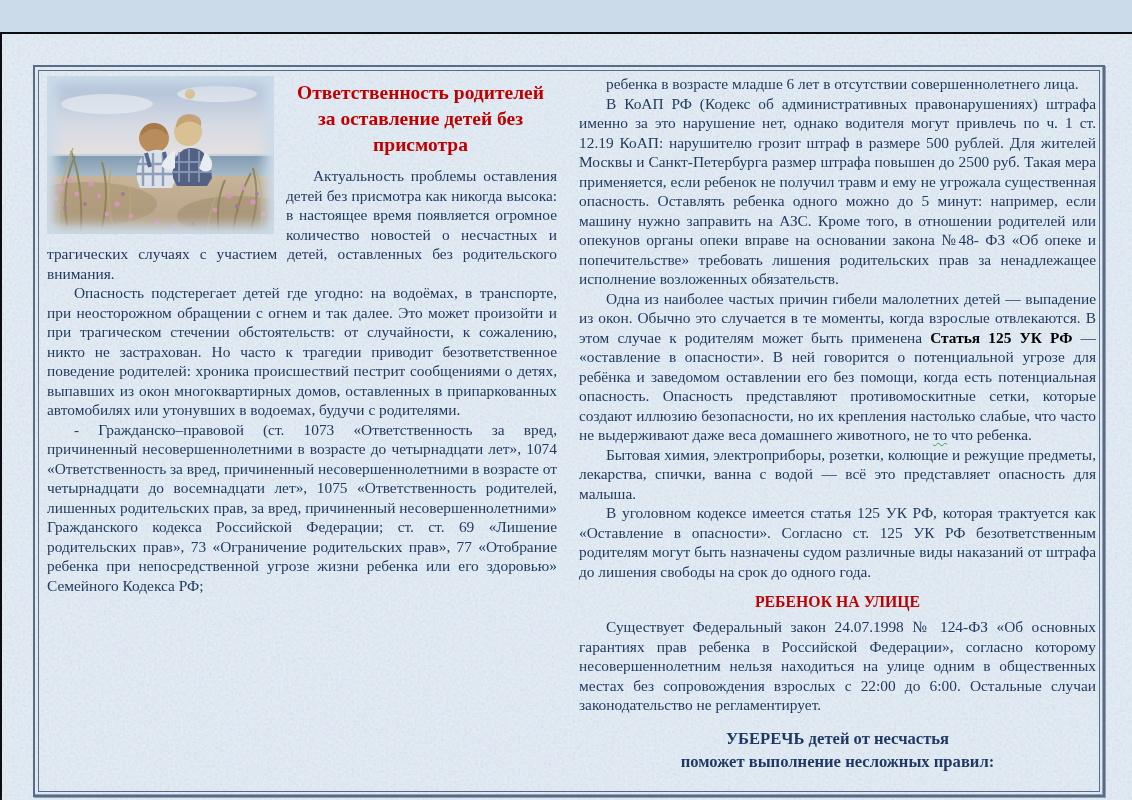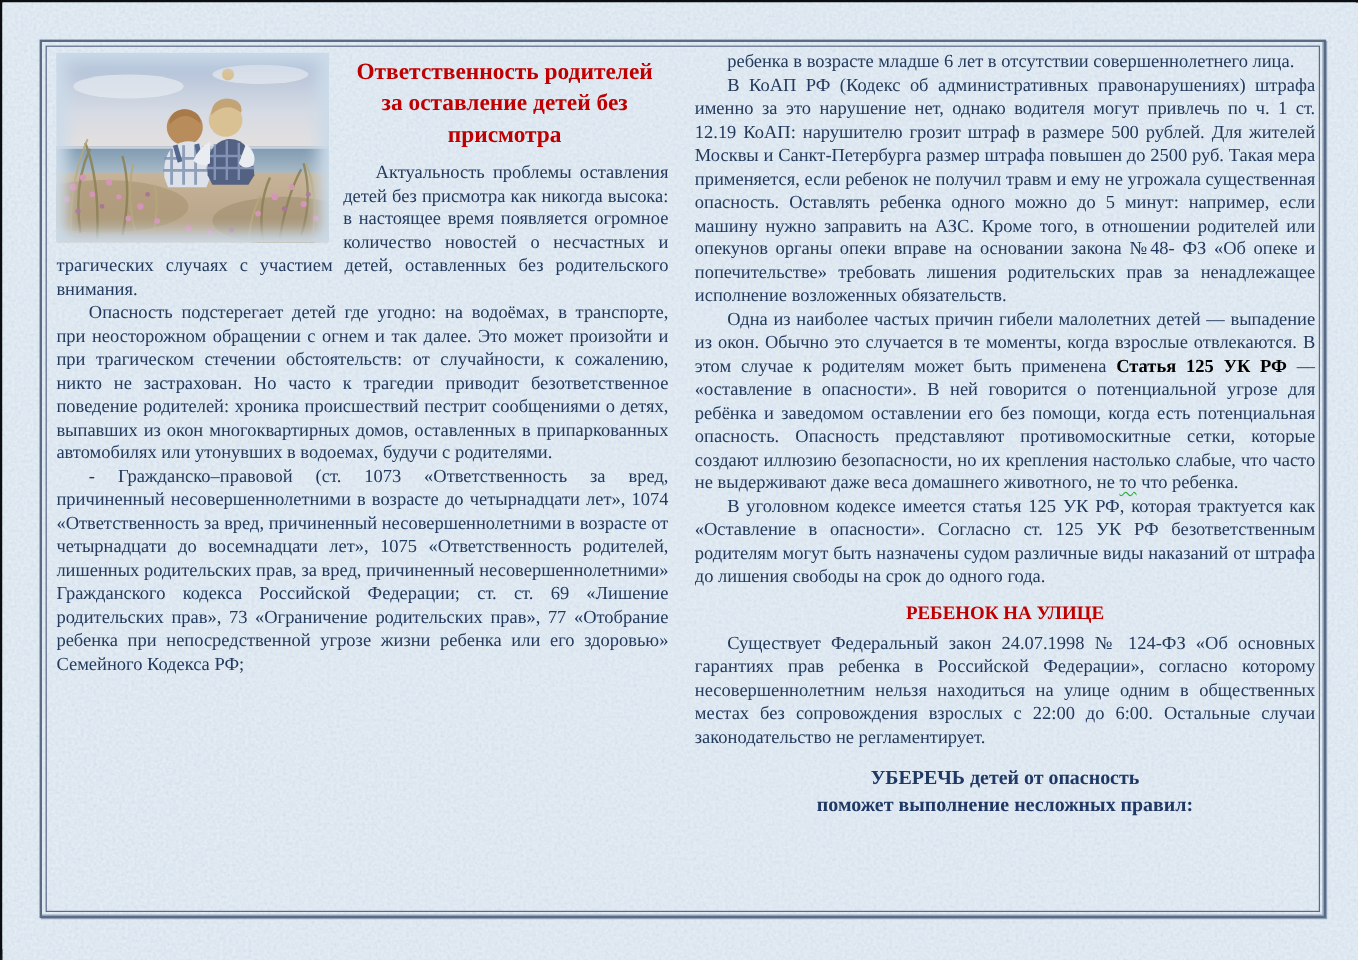--- a/index.html
+++ b/index.html
@@ -6,20 +6,21 @@
   html, body { width: 1132px; height: 800px; overflow: hidden; }
   body {
     position: relative;
     font-family: "Liberation Serif", serif;
     background: #ccdbe9;
   }
   .page {
     position: absolute; inset: 0;
     border: 2px solid #0b0d10;
     border-bottom: 9px solid #141a22;
+    margin-top: 32px;
   }
   .texture { position: absolute; inset: 0; z-index: 0; }
   .frame {
     position: absolute; left: 31px; top: 31px; width: 1072px; height: 732px;
     border: 2px solid #5a6b85;
     box-shadow: 1px 1px 0 #8fa0b6, inset -1px -1px 0 #8fa0b6;
     z-index: 1; pointer-events: none;
   }
   .frame::after {
     content: ""; position: absolute; inset: 3px;
@@ -176,23 +177,24 @@
   </div>
 
   <div class="col col-right">
 
     <p>ребенка в возрасте младше 6 лет в отсутствии совершеннолетнего лица.</p>
     <p>В КоАП РФ (Кодекс об административных правонарушениях) штрафа именно за это нарушение нет, однако водителя могут привлечь по ч. 1 ст. 12.19 КоАП: нарушителю грозит штраф в размере 500 рублей. Для жителей Москвы и Санкт-Петербурга размер штрафа повышен до 2500 руб. Такая мера применяется, если ребенок не получил травм и ему не угрожала существенная опасность. Оставлять ребенка одного можно до 5 минут: например, если машину нужно заправить на АЗС. Кроме того, в отношении родителей или опекунов органы опеки вправе на основании закона №48- ФЗ «Об опеке и попечительстве» требовать лишения родительских прав за ненадлежащее исполнение возложенных обязательств.</p>
 
     <p>
       <span>Одна из наиболее частых причин гибели малолетних детей — выпадение из окон. Обычно это случается в те моменты, когда взрослые отвлекаются. В этом случае к родителям может быть применена </span><span class="redbold">Статья 125 УК РФ</span><span> — «оставление в опасности». В ней говорится о потенциальной угрозе для ребёнка и заведомом оставлении его без помощи, когда есть потенциальная опасность. Опасность представляют противомоскитные сетки, которые создают иллюзию безопасности, но их крепления настолько слабые, что часто не выдерживают даже веса домашнего животного, не </span><span class="spell">то</span><span> что ребенка.</span>
     </p>
+    <p>Бытовая химия, электроприборы, розетки, колющие и режущие предметы, лекарства, спички, ванна с водой — всё это представляет опасность для малыша.</p>
     <p>В уголовном кодексе имеется статья 125 УК РФ, которая трактуется как «Оставление в опасности». Согласно ст. 125 УК РФ безответственным родителям могут быть назначены судом различные виды наказаний от штрафа до лишения свободы на срок до одного года.</p>
 
     <div class="section-heading">РЕБЕНОК НА УЛИЦЕ</div>
     <p>Существует Федеральный закон 24.07.1998 № 124-ФЗ «Об основных гарантиях прав ребенка в Российской Федерации», согласно которому несовершеннолетним нельзя находиться на улице одним в общественных местах без сопровождения взрослых с 22:00 до 6:00. Остальные случаи законодательство не регламентирует.</p>
 
-    <div class="save-heading">УБЕРЕЧЬ детей от опасность</div>
+    <div class="save-heading">УБЕРЕЧЬ детей от несчастья</div>
     <div class="save-heading">поможет выполнение несложных правил:</div>
 
   </div>
 
 </div>
 
 </body></html>

